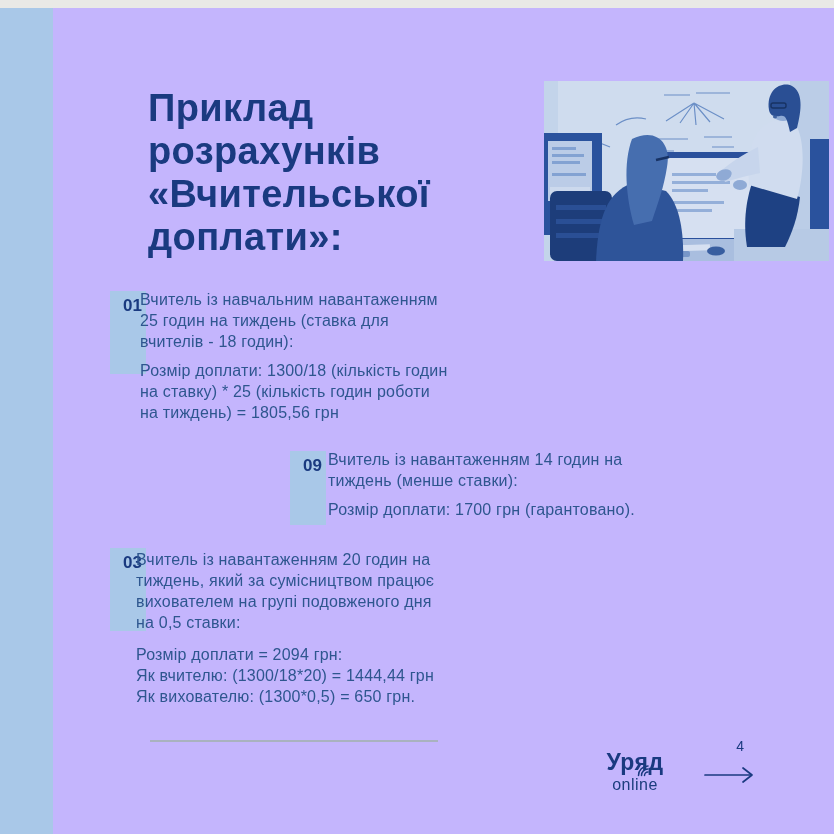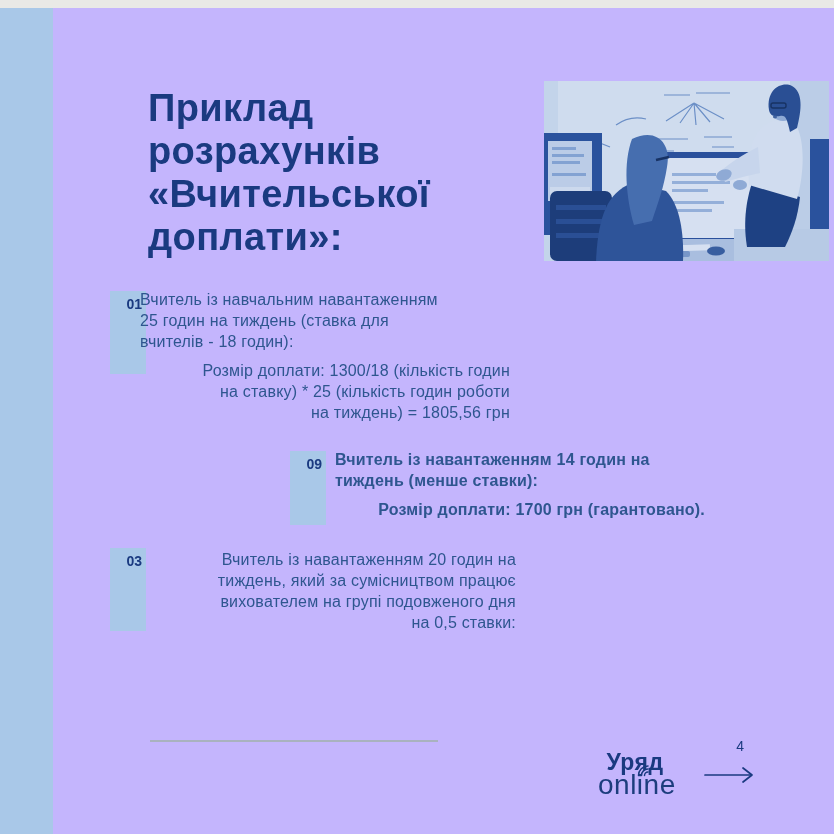--- a/index.html
+++ b/index.html
@@ -41,40 +41,40 @@
     overflow: hidden;
     background: #cfdeef;
   }
   .photo-frame svg { display: block; }
 
   .num-badge {
     position: absolute;
     width: 36px;
     background: #a9c8e8;
     color: #1a3a80;
-    font-size: 14px;
+    font-size: 17px;
     font-weight: bold;
     text-align: right;
     padding: 5px 4px 0 7px;
   }
   #badge-1 { left: 110px; top: 283px; height: 83px; }
   #badge-2 { left: 290px; top: 443px; height: 74px; }
   #badge-3 { left: 110px; top: 540px; height: 83px; }
 
   .item-text {
     position: absolute;
     color: #2e568f;
     font-size: 16px;
     line-height: 21px;
     letter-spacing: 0.2px;
   }
   .item-text p { white-space: pre-line; margin: 0 0 8px 0; }
-  .item-text p:last-child { margin-bottom: 0; text-align: right; }
+  .item-text p:last-child { margin-bottom: 0; }
   #text-1 { left: 140px; top: 281px; width: 370px; }
-  #text-2 { left: 335px; top: 441px; width: 370px; font-weight: bold; }
+  #text-2 { left: 328px; top: 441px; width: 370px; }
   #text-3 { left: 136px; top: 541px; width: 380px; }
   #text-3 p.calc { margin-top: 11px; }
 
   .divider {
     position: absolute;
     left: 150px; top: 732px;
     width: 288px; height: 2px;
     background: #a9b2bf;
   }
 
@@ -86,21 +86,21 @@
     color: #1a3a80;
   }
   .footer-logo .logo-top {
     font-size: 23px;
     font-weight: bold;
     letter-spacing: 0.5px;
     line-height: 24px;
   }
   .footer-logo .logo-bottom {
     position: relative;
-    font-size: 28px;
+    font-size: 16px;
     letter-spacing: 0.5px;
     line-height: 22px;
     color: #1c3d7d;
   }
   .wifi-icon {
     position: absolute;
     left: 36px; top: 15px;
     width: 18px; height: 14px;
   }
 
@@ -225,20 +225,23 @@
   </div>
 
   <div class="num-badge" id="badge-3">
     <span>03</span>
   </div>
   <div class="item-text" id="text-3">
     <p>Вчитель із навантаженням 20 годин на
 тиждень, який за сумісництвом працює
 вихователем на групі подовженого дня
 на 0,5 ставки:</p>
+    <p class="calc">Розмір доплати = 2094 грн:
+Як вчителю: (1300/18*20) = 1444,44 грн
+Як вихователю: (1300*0,5) = 650 грн.</p>
   </div>
 
   <div class="divider"></div>
 
   <div class="footer-logo">
     <div class="logo-top">Уряд</div>
     <div class="logo-bottom">online</div>
     <svg class="wifi-icon" viewBox="0 0 18 14">
       <g stroke="#1a3a80" stroke-width="1.5" fill="none" stroke-linecap="round">
         <path d="M10.5 10.5 A3.5 3.5 0 0 1 14 7"></path>

